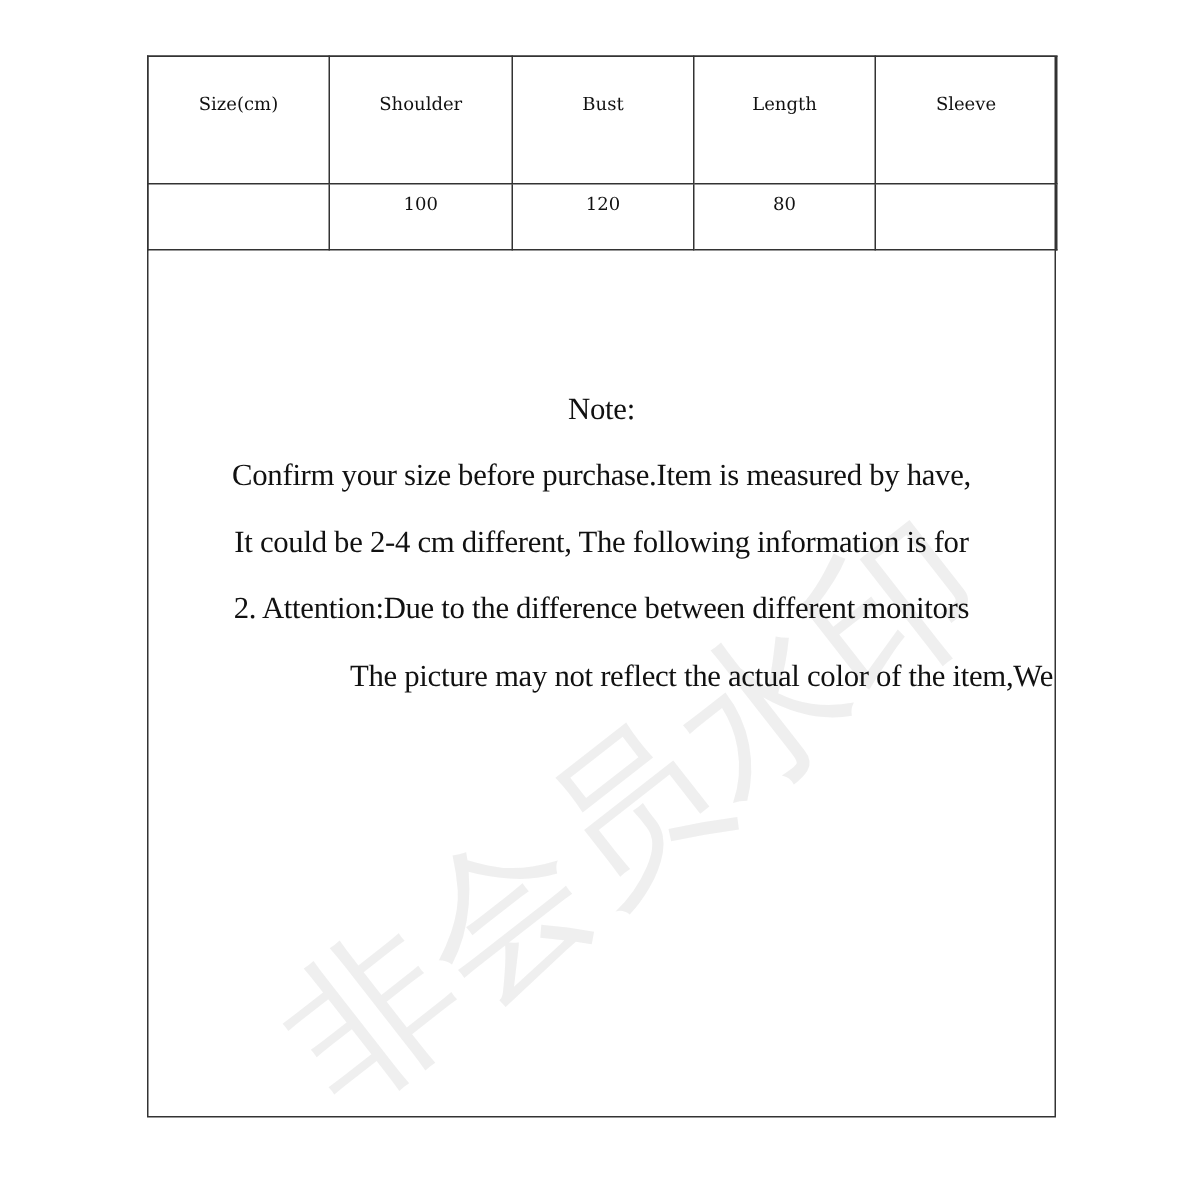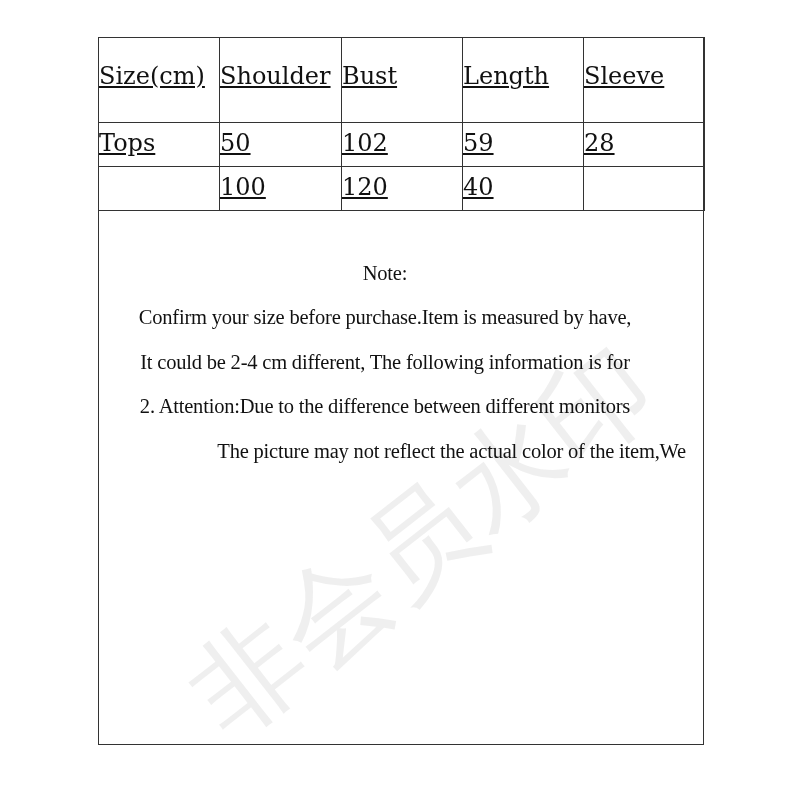--- a/index.html
+++ b/index.html
@@ -27,44 +27,44 @@
     table.size-table {
       position: absolute;
       left: 98px;
       top: 37px;
       width: 606px;
       border-collapse: collapse;
       table-layout: fixed;
     }
     table.size-table td {
       border: 1.5px solid #333333;
-      font-size: 24px;
+      text-align: center;
+      font-size: 12px;
       padding: 0;
       box-sizing: border-box;
-      text-decoration: underline;
     }
     table.size-table tr.header-row td {
       height: 85px;
       vertical-align: top;
       padding-top: 24px;
     }
     table.size-table tr.row td {
       height: 44px;
       vertical-align: top;
       padding-top: 6px;
     }
     col.c0 { width: 121px; }
     col.c1 { width: 122px; }
     col.c2 { width: 121px; }
     col.c3 { width: 121px; }
     col.c4 { width: 121px; }
 
     .notes {
       position: absolute;
-      left: 84px;
+      left: 100px;
       top: 258px;
       width: 602px;
       font-family: "Liberation Serif", "DejaVu Serif", serif;
       font-size: 20.5px;
       letter-spacing: -0.2px;
     }
     .notes .line {
       height: 44.4px;
       line-height: 30px;
       white-space: nowrap;
@@ -104,31 +104,24 @@
   </colgroup>
   <tbody>
     <tr class="header-row">
       <td>Size(cm)</td>
       <td>Shoulder</td>
       <td>Bust</td>
       <td>Length</td>
       <td>Sleeve</td>
     </tr>
     <tr class="row">
-      <td>Tops</td>
-      <td>50</td>
-      <td>102</td>
-      <td>59</td>
-      <td>28</td>
-    </tr>
-    <tr class="row">
       <td></td>
       <td>100</td>
       <td>120</td>
-      <td>40</td>
+      <td>80</td>
       <td></td>
     </tr>
   </tbody>
 </table>
 
 <div class="watermark">非会员水印</div>
 
 <div class="notes">
   <div class="line center">Note:</div>
   <div class="line center">Confirm your size before purchase.Item is measured by have,</div>

